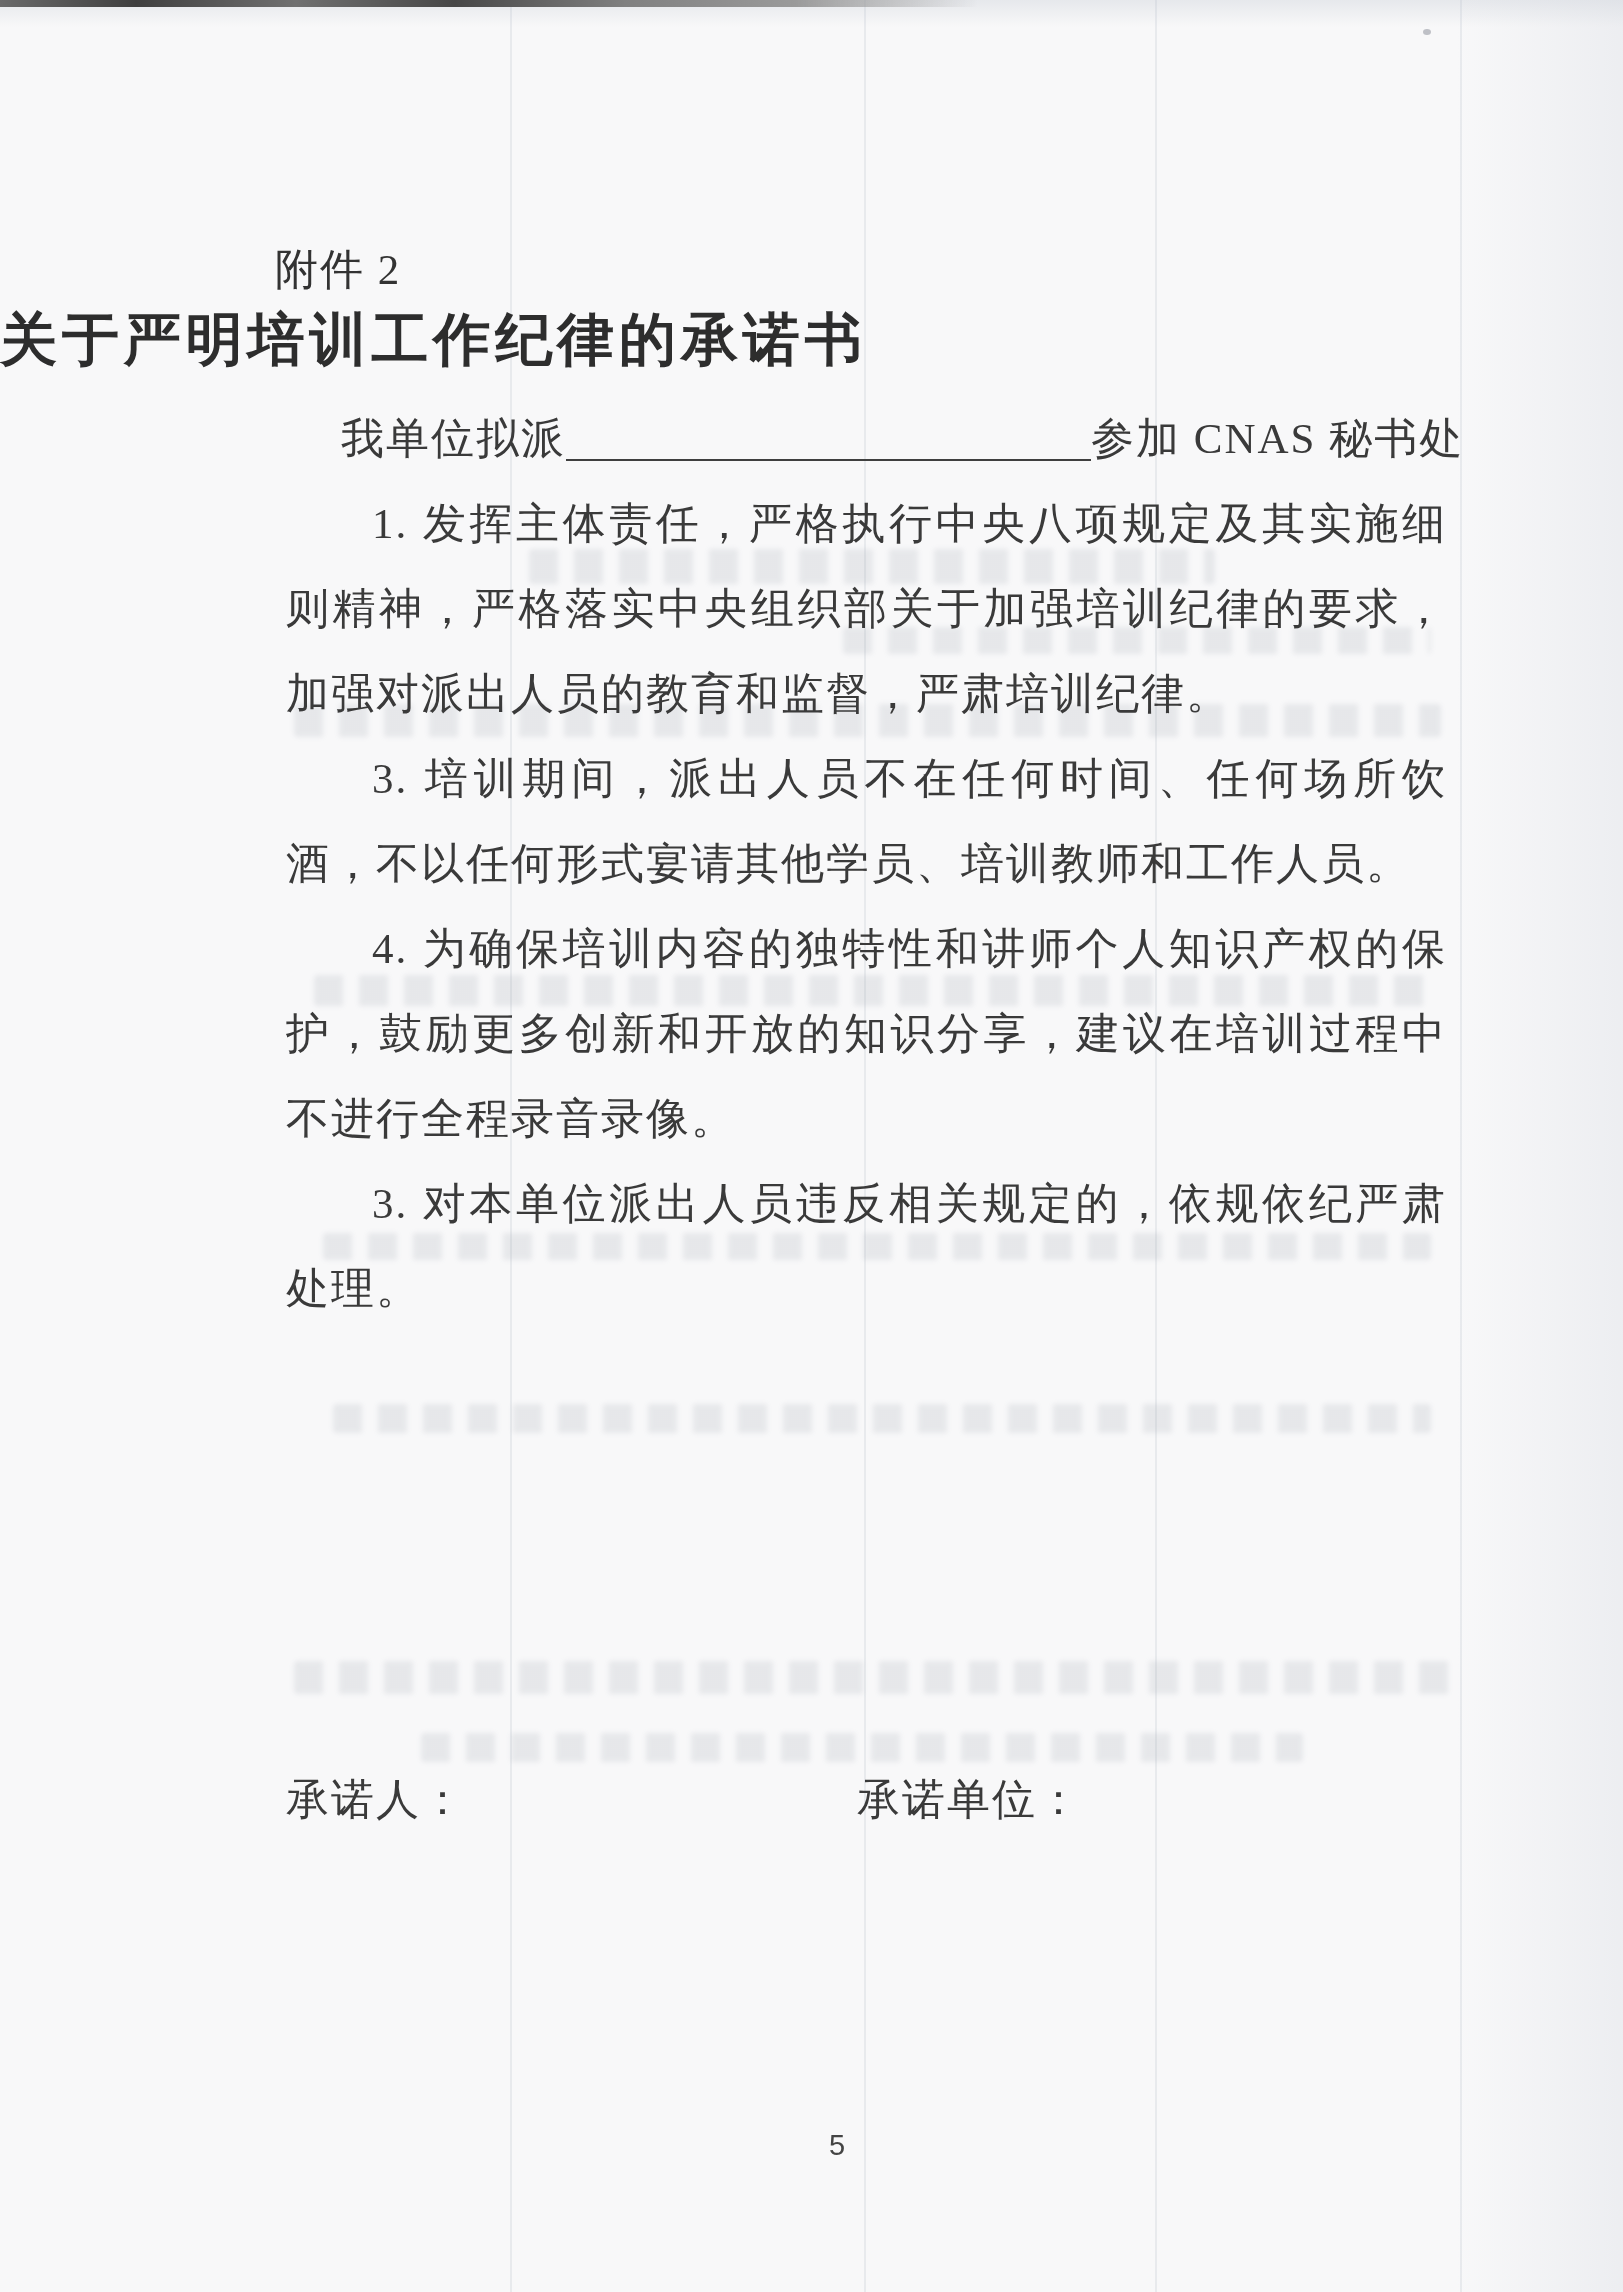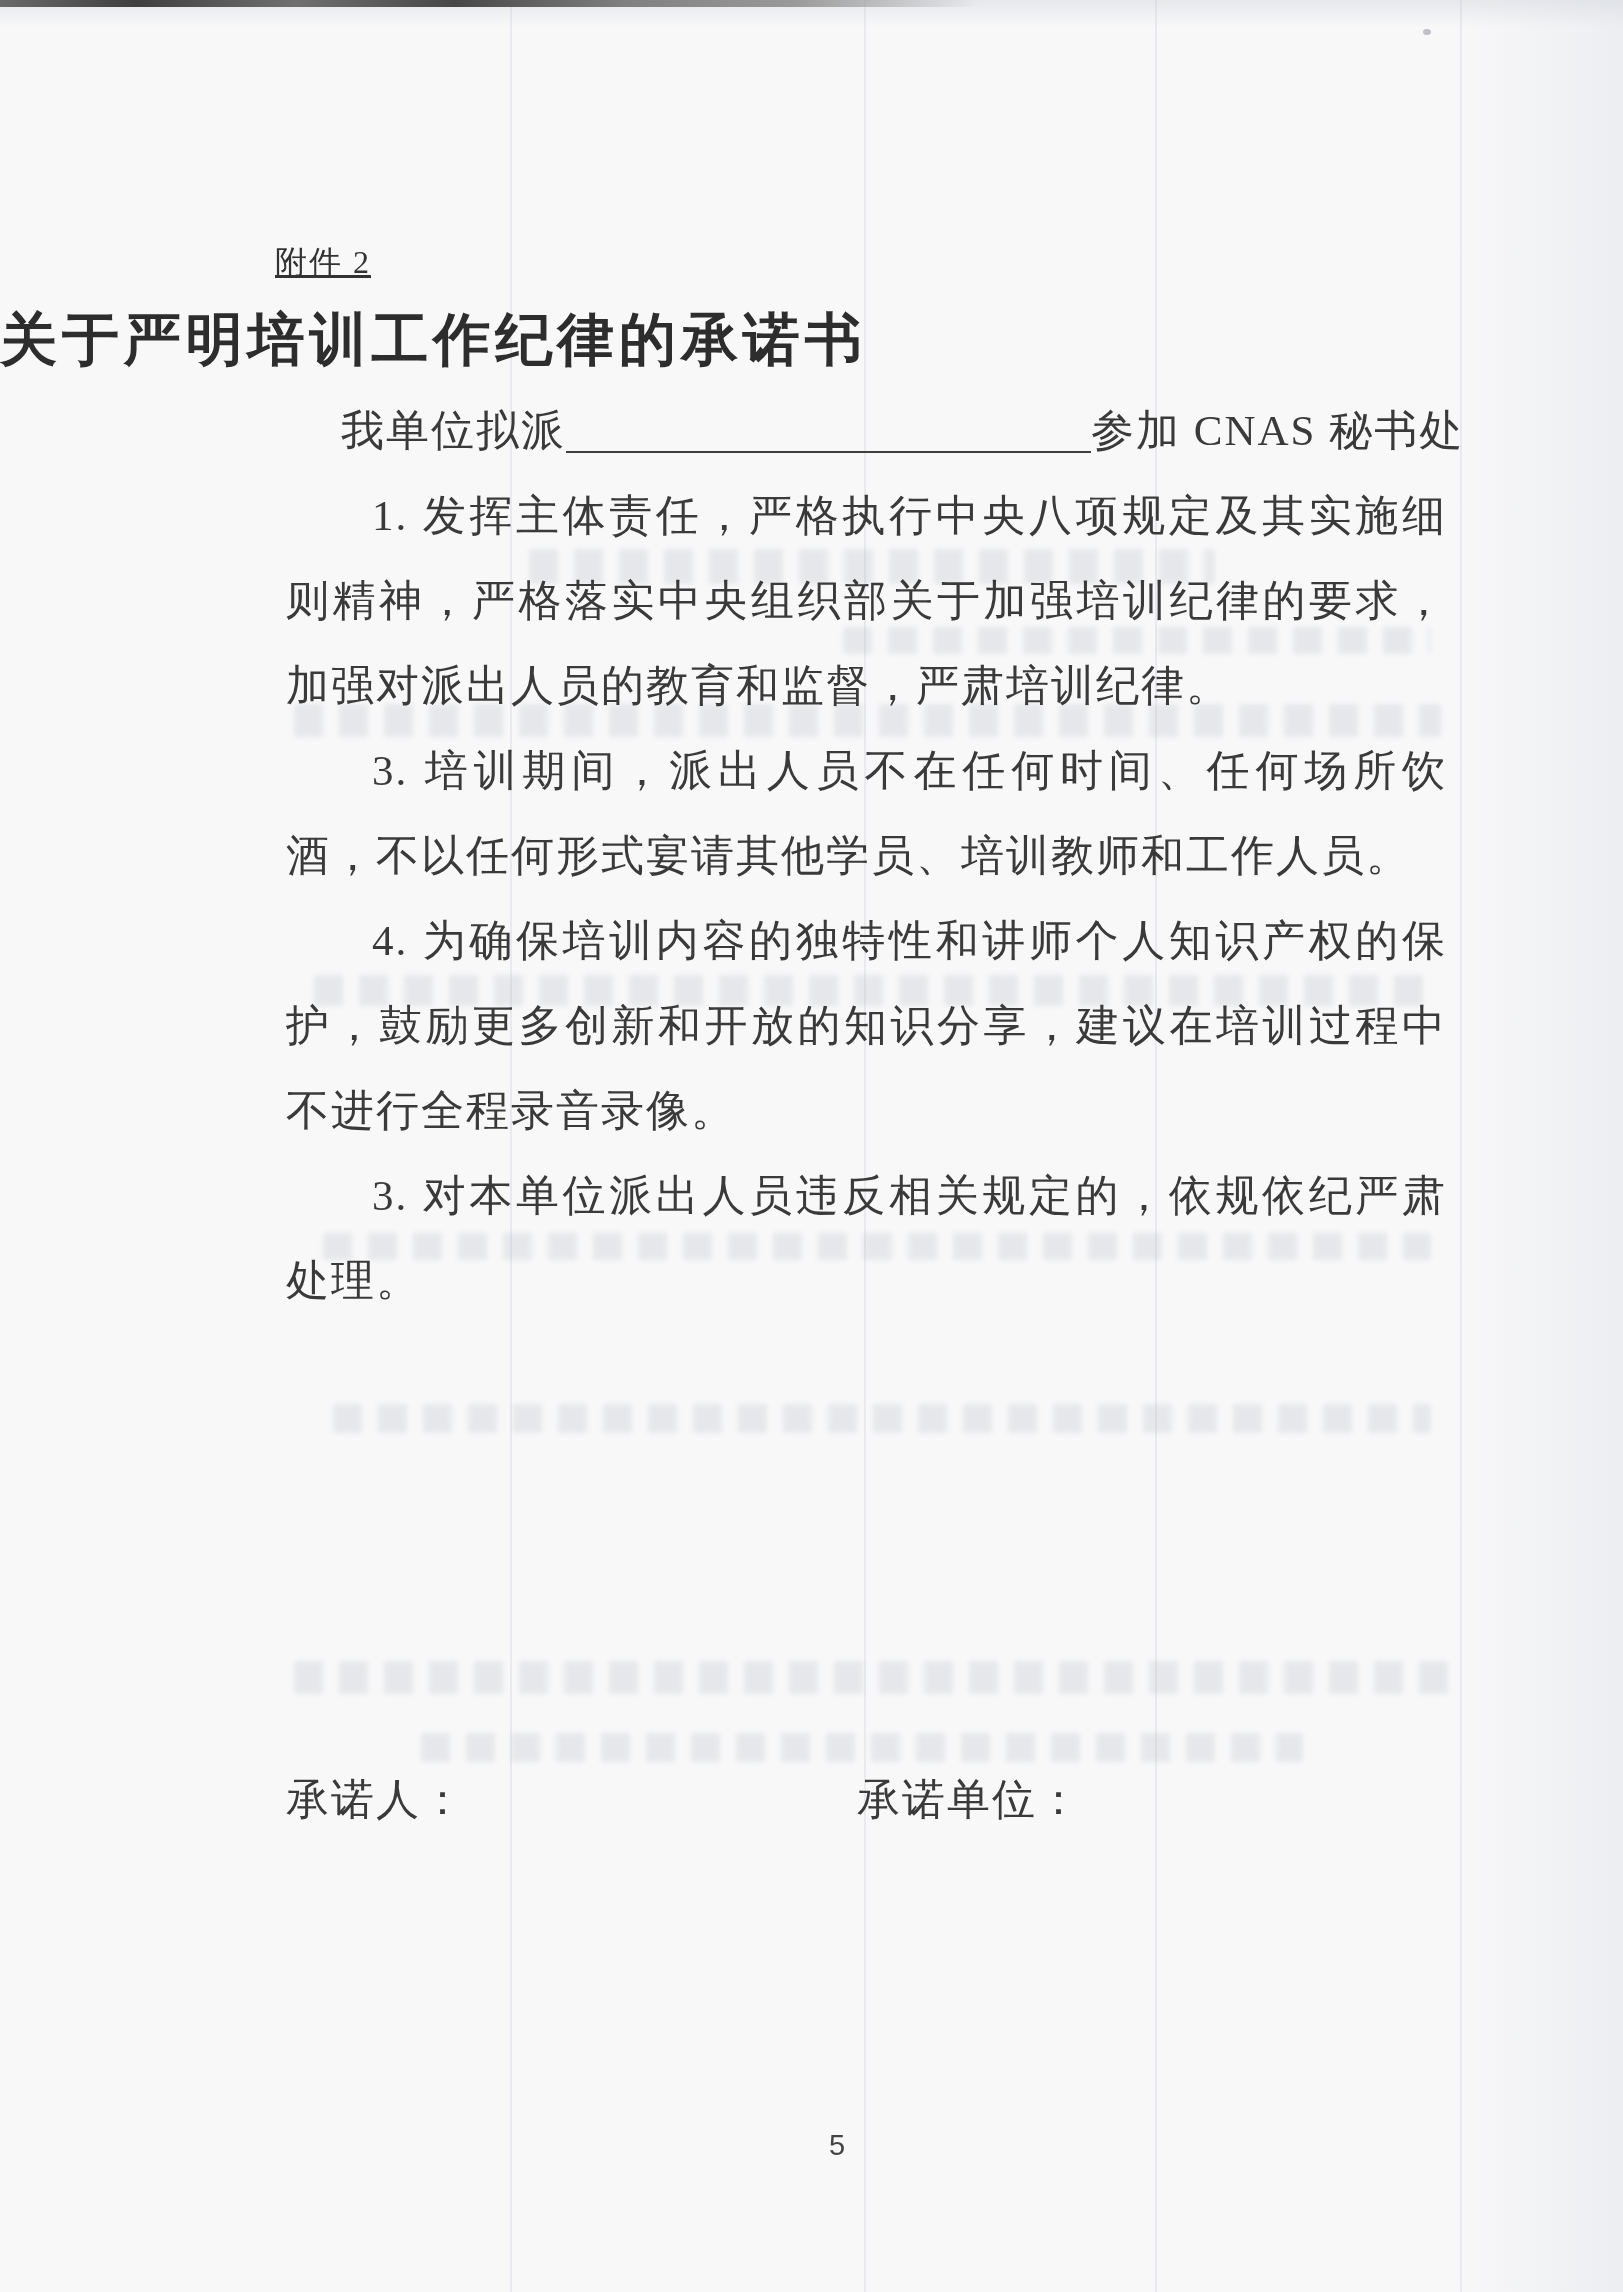--- a/index.html
+++ b/index.html
@@ -19,25 +19,25 @@
     background:linear-gradient(90deg,rgba(210,214,222,0),rgba(210,214,222,.30));}
   .vline{position:absolute;top:0;bottom:0;width:2px;background:rgba(185,192,204,.25);}
   .top-artifact{position:absolute;top:0;left:0;width:1137px;height:6.9px;
     background:linear-gradient(90deg,#6a6a6a,#3f3f3f 12%,#707070 26%,#474747 40%,#808080 55%,#9a9a9a 70%,rgba(154,154,154,0) 86%);
     filter:blur(0.5px);}
   .top-speck{position:absolute;top:29px;left:1423px;width:7.8px;height:5.9px;border-radius:50%;
     background:rgba(120,125,135,.45);}
   .ghost{position:absolute;filter:blur(2.9px);opacity:.42;border-radius:3.9px;
     background:repeating-linear-gradient(90deg,rgba(140,148,160,.38) 0 29px,rgba(140,148,160,0) 29px 45px);}
   
-  .attachment{position:absolute;left:275px;top:241px;font-size:32px;letter-spacing:2px;color:#333;text-decoration:underline;}
+  .attachment{position:absolute;left:275px;top:241px;font-size:43px;letter-spacing:2px;color:#333;}
   .title{position:absolute;left:0;top:302px;width:1623px;margin:0;text-align:left;
     font-family:"Liberation Sans","DejaVu Sans",sans-serif;font-weight:700;
     font-size:57px;letter-spacing:4.9px;color:#2d2d2d;}
-  .content{position:absolute;left:286px;top:388px;width:1161px;
+  .content{position:absolute;left:286px;top:396px;width:1161px;
     font-size:43px;line-height:85px;letter-spacing:2px;text-align:justify;}
   .line{height:85px;white-space:nowrap;}
   .indent1{text-indent:55px;}
   .blank{display:inline-block;border-bottom:2.9px solid #3f3f3f;height:55px;vertical-align:-7.8px;}
   .blank1{width:525px;}
   .blank2{width:963px;}
   .para{margin:0;text-indent:86px;}
   .sig{position:absolute;left:286px;top:1757px;width:1161px;
     font-size:43px;line-height:85px;letter-spacing:2px;}
   .sig-row{white-space:nowrap;}

